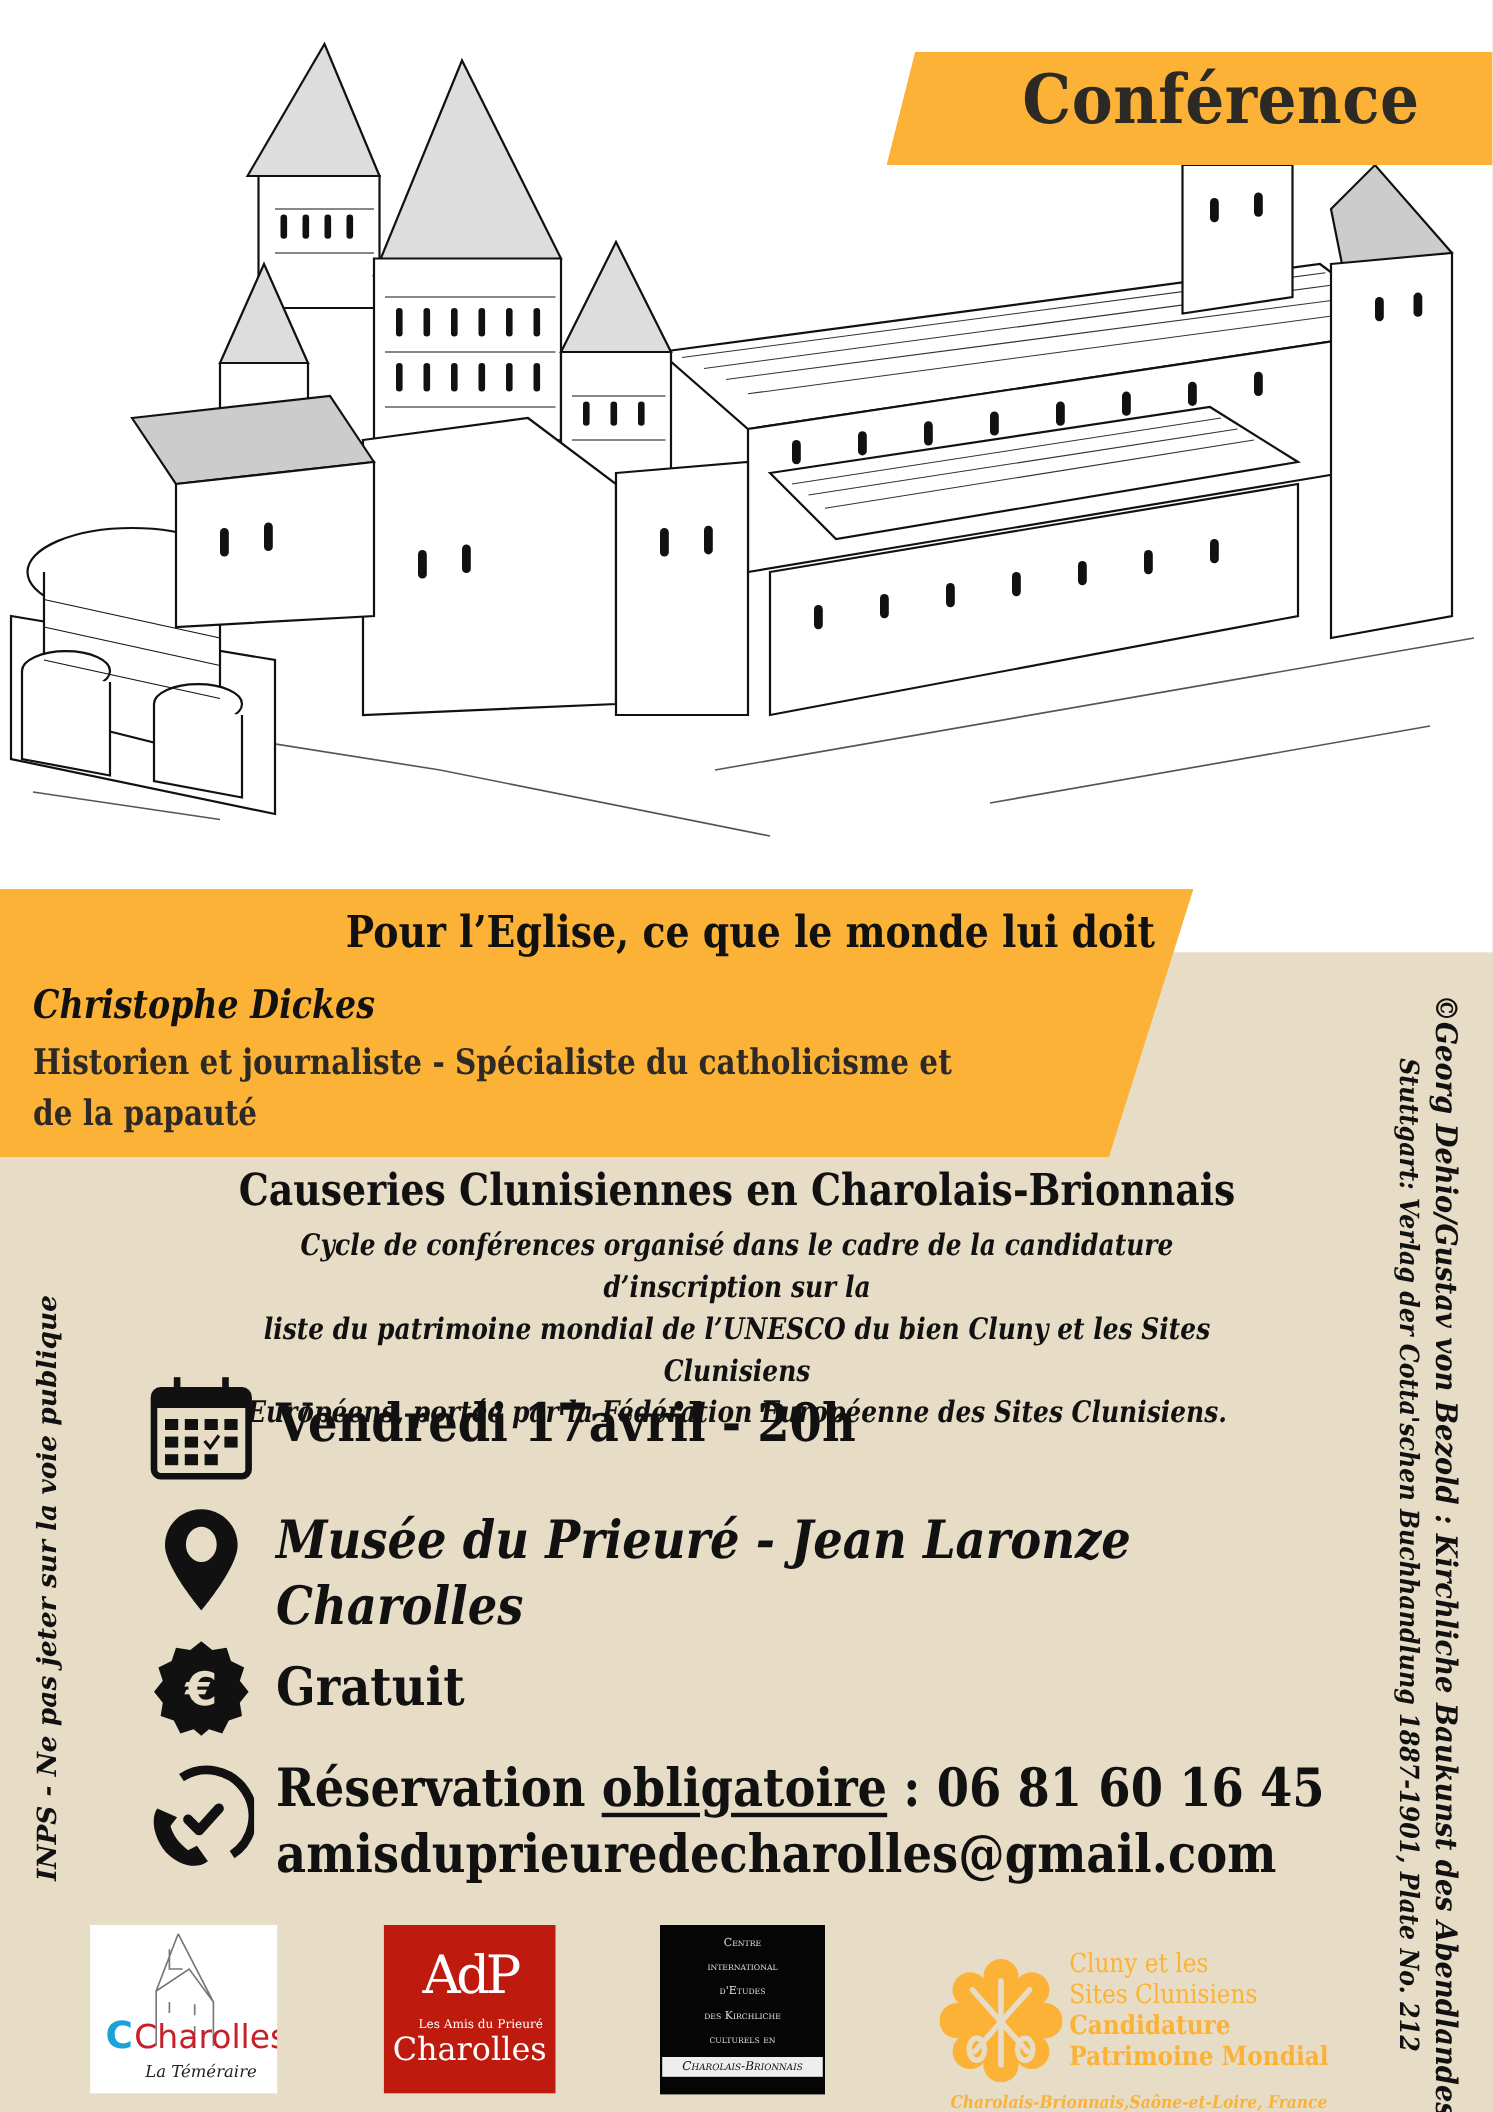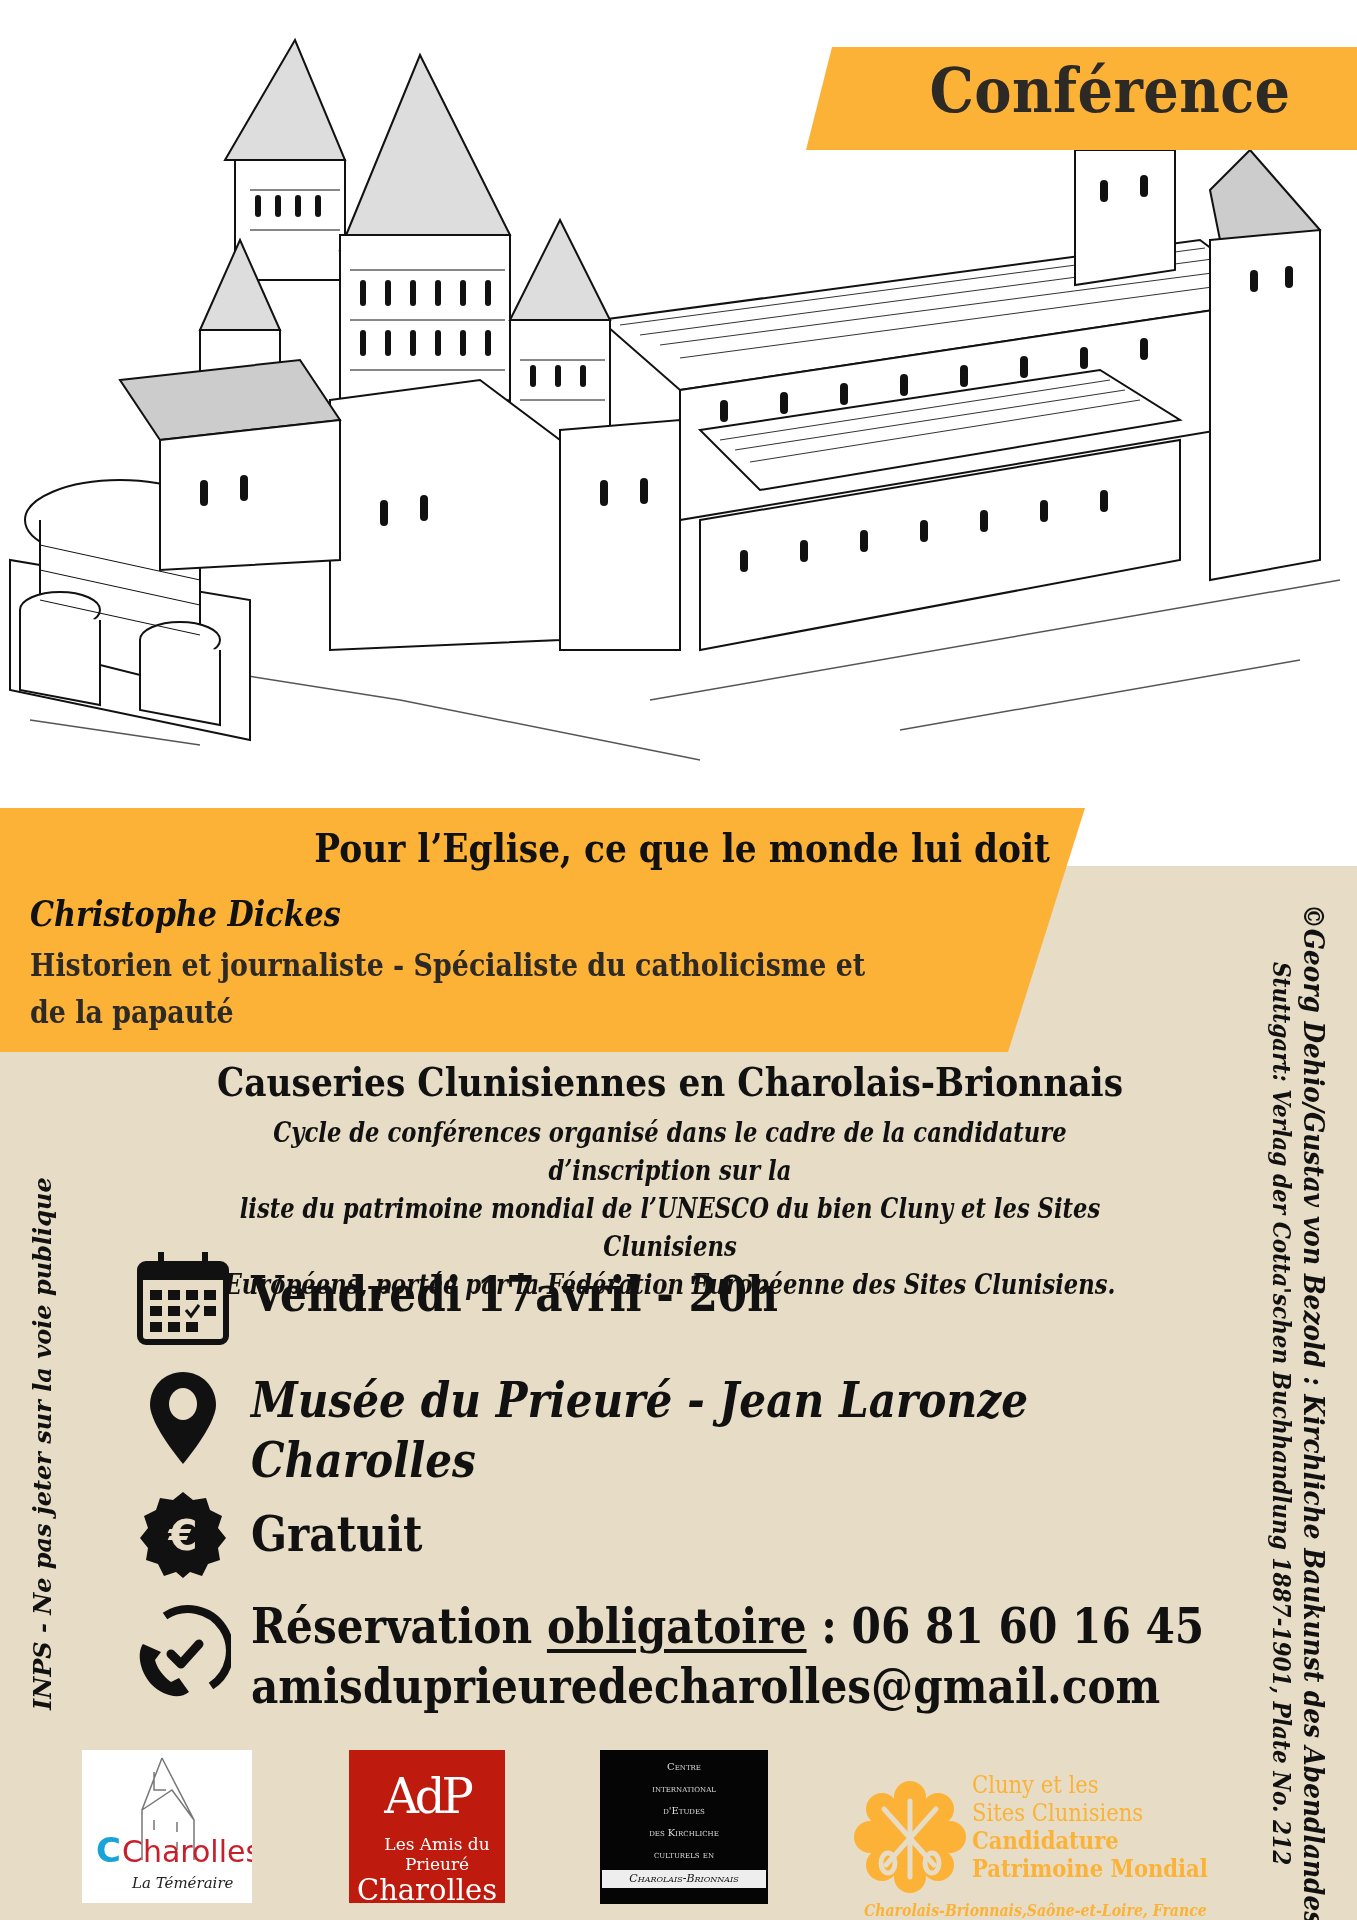--- a/index.html
+++ b/index.html
@@ -20,23 +20,23 @@
   .info-text { margin-left:20px; font-size:48px; font-weight:bold; line-height:60px; white-space:nowrap; transform:scaleX(0.88); transform-origin:left top; }
   .underline { text-decoration:underline; text-underline-offset:6px; }
   .vert-left { position:absolute; left:28px; top:1710px; transform-origin:left top; transform:rotate(-90deg); font-size:24px; font-style:italic; font-weight:bold; white-space:nowrap; color:#111; }
   .vert-right { position:absolute; left:1330px; top:904px; transform-origin:left top; transform:rotate(90deg); white-space:nowrap; color:#111; }
   .vert-right .l1 { font-size:27px; font-style:italic; font-weight:bold; line-height:34px; transform:scaleX(0.92); transform-origin:left; }
   .vert-right .l2 { font-size:24px; font-style:italic; font-weight:bold; line-height:30px; margin-left:58px; transform:scaleX(0.9); transform-origin:left; }
   .logo { position:absolute; }
   .logo-charolles { left:82px; top:1750px; width:170px; height:153px; background:#fff; }
   .logo-adp { left:349px; top:1750px; width:156px; height:153px; background:#be1a0e; color:#fff; text-align:center; }
   .logo-adp .big { font-family:"DejaVu Serif", serif; font-size:48px; line-height:64px; margin-top:14px; letter-spacing:-4px; }
-  .logo-adp .small { font-size:17px; margin-top:6px;padding-left:20px; }
+  .logo-adp .small { font-size:11px; margin-top:6px;padding-left:20px; }
   .logo-adp .town { font-size:29px; line-height:32px; }
-  .logo-cie { left:600px; top:1750px; width:168px; height:154px; background:#050505; color:#ddd; text-align:center; font-size:10px; line-height:22px; font-variant:small-caps; }
+  .logo-cie { left:600px; top:1750px; width:150px; height:154px; background:#050505; color:#ddd; text-align:center; font-size:10px; line-height:22px; font-variant:small-caps; }
   .logo-cie .band { background:#eee; color:#111; margin:4px 2px 0; line-height:18px; font-size:11px;font-style:italic; }
   .logo-cluny { left:854px; top:1752px; width:400px; height:150px; color:#fbb236;margin-top:19px; }
   .logo-cluny .t1 { position:absolute; left:118px; top:0; font-size:24px; line-height:28px; transform:scaleX(0.88); transform-origin:left; white-space:nowrap; }
   .logo-cluny .t2 { position:absolute; left:118px; top:56px; font-size:24px; line-height:28px; font-weight:bold; transform:scaleX(0.88); transform-origin:left; white-space:nowrap; }
   .logo-cluny .t3 { position:absolute; left:10px; top:130px; font-size:16px; font-style:italic; font-weight:bold; transform:scaleX(0.88); transform-origin:left; white-space:nowrap; }
 </style>
 </head>
 <body>
 
 <div class="top">

